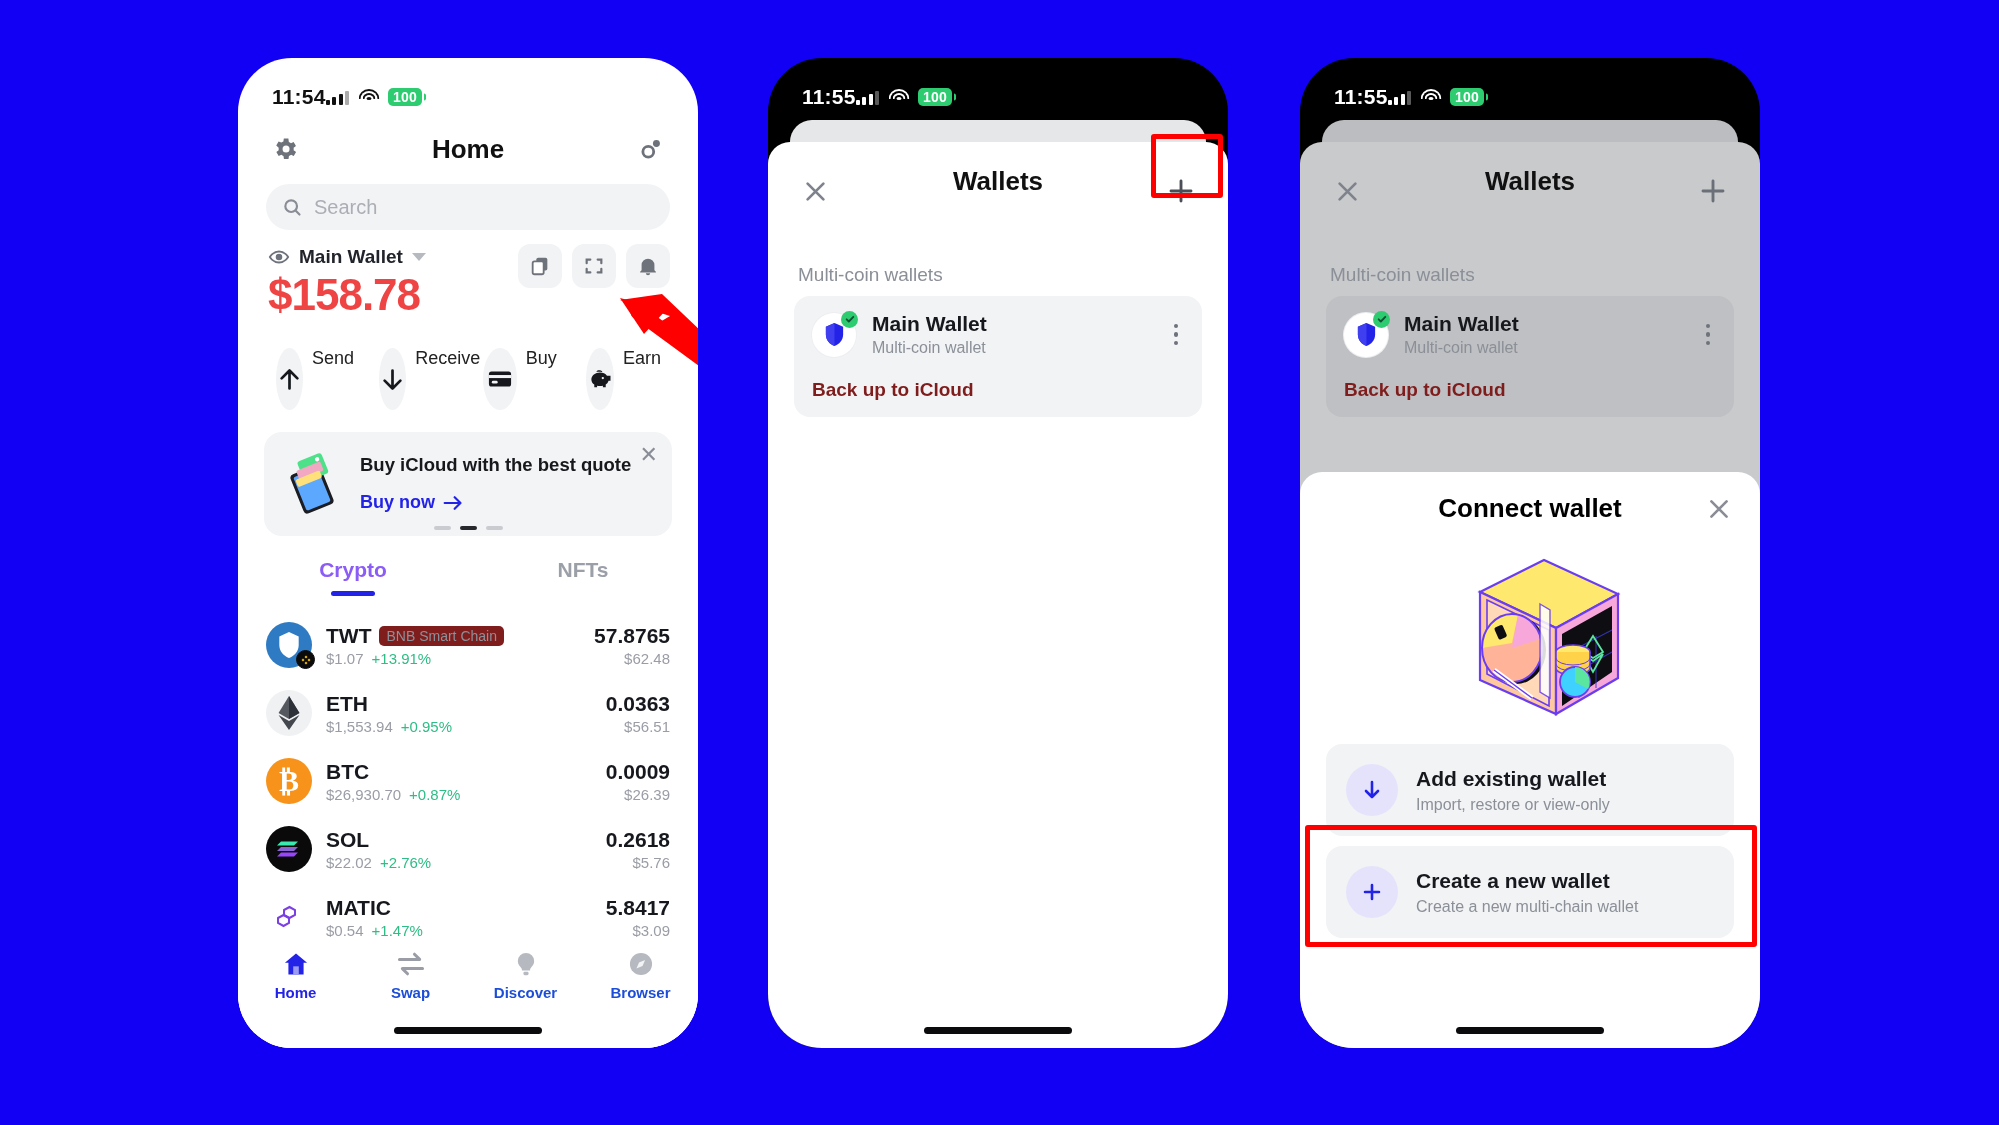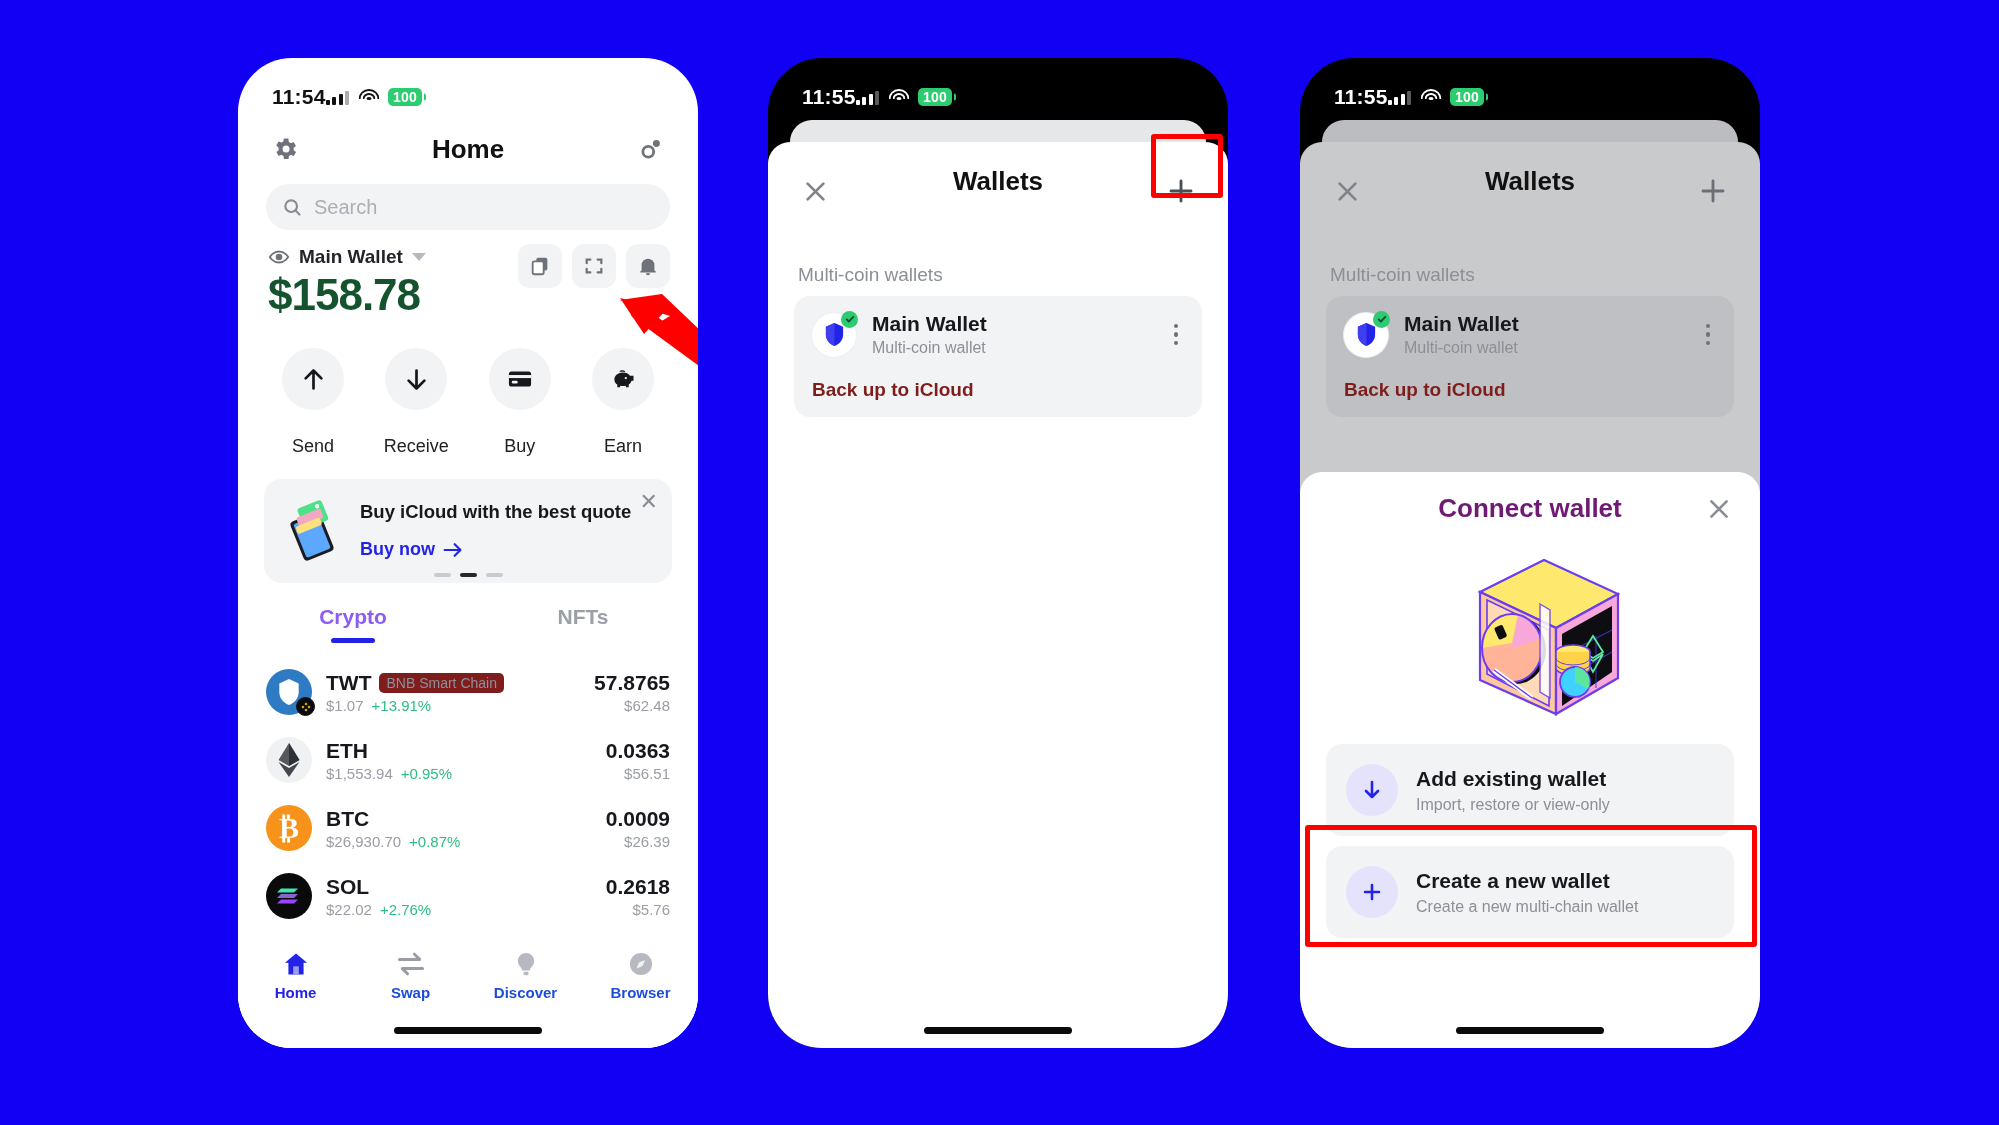--- a/index.html
+++ b/index.html
@@ -56,28 +56,28 @@
   .topbar .title { font-size:26px; font-weight:700; color:#111; }
   .icon-btn { width:34px;height:34px;display:flex;align-items:center;justify-content:center;}
   .searchbar { margin:4px 28px 0 28px; height:46px; background:#F2F3F5; border-radius:23px;
                display:flex;align-items:center;gap:12px;padding:0 16px;}
   .searchbar .ph { color:#ABAEB5; font-size:20px; }
 
   .wallet-line { display:flex; align-items:center; gap:9px; padding:16px 30px 0 30px;}
   .wallet-line .wname { font-size:19px;font-weight:600;color:#22242B;}
   .caret { width:0;height:0;border-left:7px solid transparent;border-right:7px solid transparent;
            border-top:8px solid #B6B9C0; }
-  .balance { padding:2px 30px 0 30px; font-size:44px; font-weight:800; color:#14532d; letter-spacing:-1px;}
+  .balance { padding:2px 30px 0 30px; font-size:44px; font-weight:800; color:#ef4444; letter-spacing:-1px;}
 
   .hdr-actions { position:absolute; right:28px; top:14px; display:flex; gap:10px;}
   .sq-btn { width:44px;height:44px;border-radius:12px;background:#F2F3F5;
             display:flex;align-items:center;justify-content:center;}
 
   .actions { display:flex; justify-content:space-between; padding:28px 38px 0 38px;}
-  .action { display:flex;flex-direction:column;align-items:center;gap:26px;width:74px;}
+  .action { display:flex;flex-direction:row;align-items:flex-start;gap:9px;width:74px;}
   .circ { width:62px;height:62px;border-radius:50%;background:#F2F3F5;
           display:flex;align-items:center;justify-content:center;}
   .action .lbl { font-size:18px; color:#222; font-weight:500;}
 
   .promo { margin:22px 26px 0 26px; background:#F3F4F6; border-radius:18px;
            padding:14px 16px 10px 16px; display:flex; gap:6px; position:relative; min-height:104px;}
   .promo .pimg { width:74px;height:66px;flex:none;position:relative;margin-top:4px;}
   .promo .ptxt { flex:1; padding-top:8px;}
   .promo .ptitle { font-size:18.5px;font-weight:700;color:#17181C;}
   .promo .plink { font-size:18px;font-weight:700;color:#2323E8;margin-top:16px;display:flex;align-items:center;gap:8px;}
@@ -138,21 +138,21 @@
   .wname2 { font-size:21px;font-weight:700;color:#16181D;}
   .wsub { font-size:16px;color:#8B8F97;margin-top:3px;}
   .kebab { display:flex;flex-direction:column;gap:4px;padding:4px 6px;}
   .kebab i { width:4.5px;height:4.5px;border-radius:50%;background:#6E727A;display:block;}
   .backup { margin-top:22px; font-size:19px; font-weight:700; color:#7f1d1d;}
 
   
   .cw-sheet { position:absolute; left:0; right:0; bottom:0; top:352px;
               background:#fff; border-radius:22px 22px 0 0; }
   .cw-hdr { position:relative; height:72px; display:flex;align-items:center;justify-content:center;}
-  .cw-title { font-size:26px;font-weight:700;color:#701a75; }
+  .cw-title { font-size:26px;font-weight:700;color:#000000; }
   .cw-close { position:absolute;right:28px;top:24px; }
   .safe { width:196px; height:186px; margin:4px auto 0 auto; }
   .opt { margin:10px 26px 0 26px; background:#F2F3F5; border-radius:16px;
          padding:20px 20px; display:flex; align-items:center; gap:18px;}
   .opt .oic { width:52px;height:52px;border-radius:50%;background:#E5E3FC;flex:none;
               display:flex;align-items:center;justify-content:center;}
   .opt .ot { font-size:21px;font-weight:700;color:#16181D;}
   .opt .os { font-size:16px;color:#8B8F97;margin-top:5px;}
 
   

